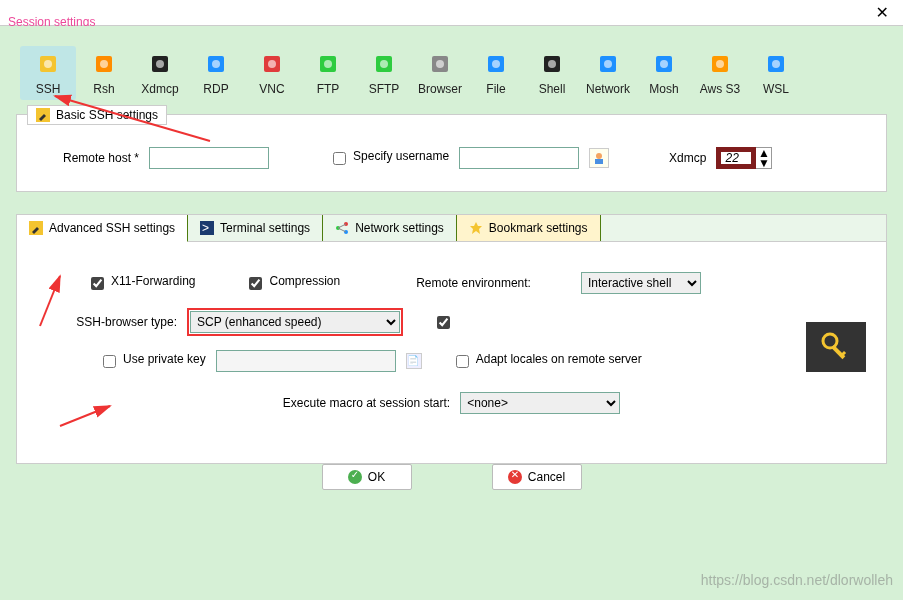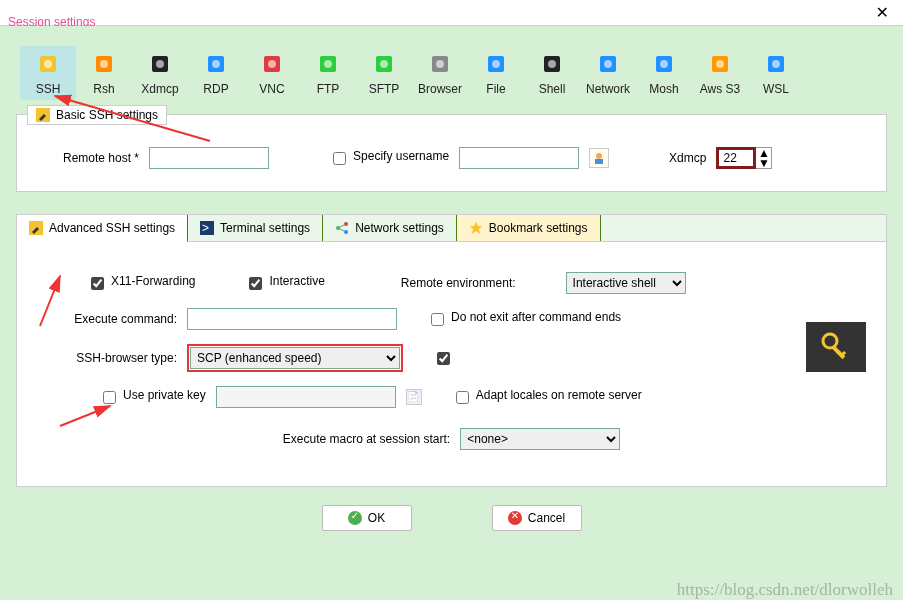--- a/index.html
+++ b/index.html
@@ -13,50 +13,50 @@
   .type-item.selected { background:#bfe6e6; }
   .type-item .icon { height:28px; display:flex; align-items:center; justify-content:center; }
   .type-item .label { margin-top:4px; color:#222; }
   .group { background:#fff; border:1px solid #ccc; margin-top:4px; position:relative; padding:28px 16px 18px 16px; }
   .group-legend { position:absolute; top:-10px; left:10px; background:#fff; border:1px solid #ccc; padding:2px 8px; display:flex; align-items:center; gap:6px; }
   .basic-row { display:flex; align-items:center; gap:10px; padding:4px 30px; }
   .basic-row label { white-space:nowrap; }
   input[type=text].field { height:22px; border:1px solid #7a9; padding:0 4px; }
   .spacer { flex:0 0 40px; }
   .port-wrap { display:flex; align-items:center; }
-  .port-wrap input { width:40px; height:22px; border:3px solid #7f1d1d; padding:0 4px; }
+  .port-wrap input { width:40px; height:22px; border:5px solid #7f1d1d; padding:0 4px;font-style:italic; }
   .spin { width:16px; height:22px; border:1px solid #999; border-left:none; display:flex; flex-direction:column; font-size:7px; }
   .spin div { flex:1; text-align:center; line-height:10px; cursor:pointer; }
 
   .tabs-area { margin-top:22px; background:#fff; border:1px solid #ccc; min-height:250px; }
   .tabs-hdr { display:flex; background:#eaf6ea; border-bottom:1px solid #ccc; }
   .tab { padding:6px 12px; display:flex; align-items:center; gap:6px; cursor:pointer; border-right:1px solid #4d7c0f; background:#eaf6ea; }
   .tab.active { background:#fff; border-bottom:1px solid #fff; margin-bottom:-1px; }
   .tab.bookmark { background:#fff4cc; }
   .tab .ticon { width:14px; height:14px; display:inline-block; }
 
   .tab-body { padding:30px 30px 22px 30px; position:relative; }
   .row { display:flex; align-items:center; margin-bottom:14px; gap:10px; }
   .row .lbl { width:130px; text-align:right; }
   .chk { display:flex; gap:4px; }
   .chk input { width:13px; height:13px; accent-color:#444;}
   select.combo { height:22px; border:1px solid #7a9; padding:0 2px; }
   .red-box { border:2px solid #e33; padding:1px; }
   .key-tile { position:absolute; right:20px; top:80px; width:60px; height:50px; background:#333; display:flex; align-items:center; justify-content:center; }
 
-  .footer-btns { display:flex; gap:80px; justify-content:center; margin-top:18px; }
+  .footer-btns { display:flex; gap:80px; justify-content:center; }
   .btn { width:90px; height:26px; background:#fff; border:1px solid #bbb; border-radius:2px; display:flex; align-items:center; justify-content:center; gap:6px; cursor:pointer; }
   .circle { width:14px; height:14px; border-radius:50%; display:inline-block; position:relative; }
   .circle.ok { background:#4caf50; }
   .circle.cancel { background:#e53935; }
   .circle::after { content:""; position:absolute; color:#fff; font-size:10px; left:3px; top:-1px; }
   .circle.ok::after { content:"✓"; }
   .circle.cancel::after { content:"✕"; left:3px;}
 
-  .watermark { position:absolute; right:10px; bottom:0; color:rgba(120,120,120,.5); font-size:17px;font-family:Liberation Serif, serif; }
+  .watermark { position:absolute; right:10px; bottom:12px; color:rgba(120,120,120,.5); font-size:14px; }
 
   
   svg.annot { position:absolute; top:0; left:0; pointer-events:none; }
 </style>
 </head>
 <body>
 
 <div class="titlebar">
   <span class="title">Session settings</span>
   <span class="close">✕</span>
@@ -262,36 +262,28 @@
     </div>
 
     <div class="tab-body">
       <div class="row" style="gap:50px; padding-left:40px">
         <label class="chk">
           <input type="checkbox" checked="" style="">
             <span>X11-Forwarding</span>
         </label>
         <label class="chk">
           <input type="checkbox" checked="" style="">
-            <span>Interactive</span>
+            <span>Compression</span>
         </label>
         <span style="margin-left:26px">Remote environment:</span>
         <select class="combo" style="width:120px">
           <option>Interactive shell</option>
         </select>
       </div>
 
-      <div class="row">
-        <span class="lbl">Execute command:</span>
-        <input type="text" class="field" style="width: 210px;" value="">
-        <label class="chk" style="margin-left:20px">
-          <input type="checkbox" style="">
-            <span>Do not exit after command ends</span>
-        </label>
-      </div>
 
       <div class="row">
         <span class="lbl">SSH-browser type:</span>
         <span class="red-box">
           <select class="combo" style="width:210px">
             <option>SCP (enhanced speed)</option>
           </select>
         </span>
         <label class="chk" style="margin-left:20px">
           <input type="checkbox" checked="" style="">

